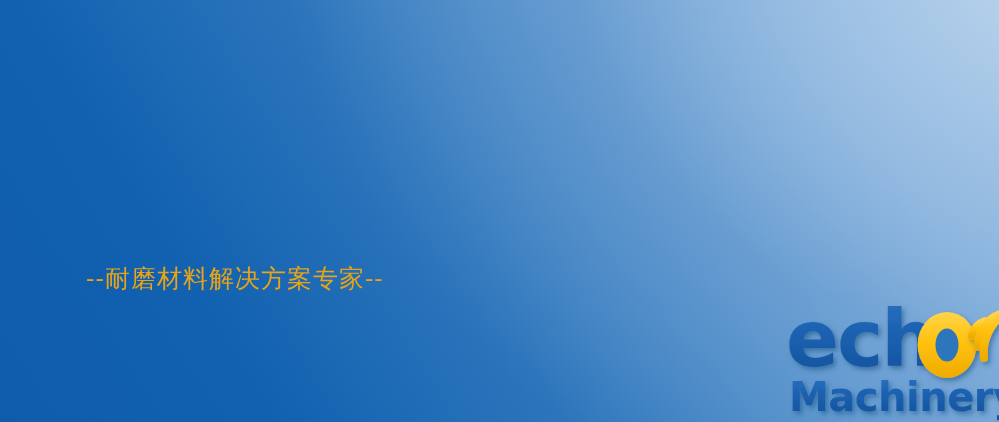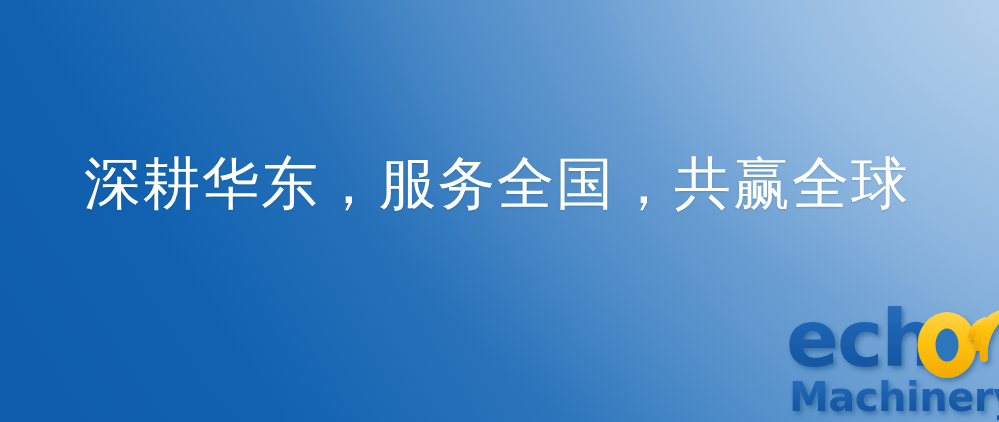--- a/index.html
+++ b/index.html
@@ -75,22 +75,22 @@
     display: block;
     width: 255px;
     height: 126px;
   }
 </style>
 </head>
 <body>
 
 <div class="banner">
 
-  <div class="headline">深耕华东，服务全国，共赢全球</div>
 
+  <div class="subhead">--耐磨材料解决方案专家--</div>
 
   <div class="logo">
     <svg viewBox="0 0 255 126" xmlns="http://www.w3.org/2000/svg" aria-hidden="true">
       <defs>
         <linearGradient id="blueGrad" x1="0" y1="0" x2="0" y2="1">
           <stop offset="0%" stop-color="#2a74bf"></stop>
           <stop offset="45%" stop-color="#1b60b0"></stop>
           <stop offset="100%" stop-color="#14529b"></stop>
         </linearGradient>
         <linearGradient id="goldGrad" x1="0" y1="0" x2="0" y2="1">

